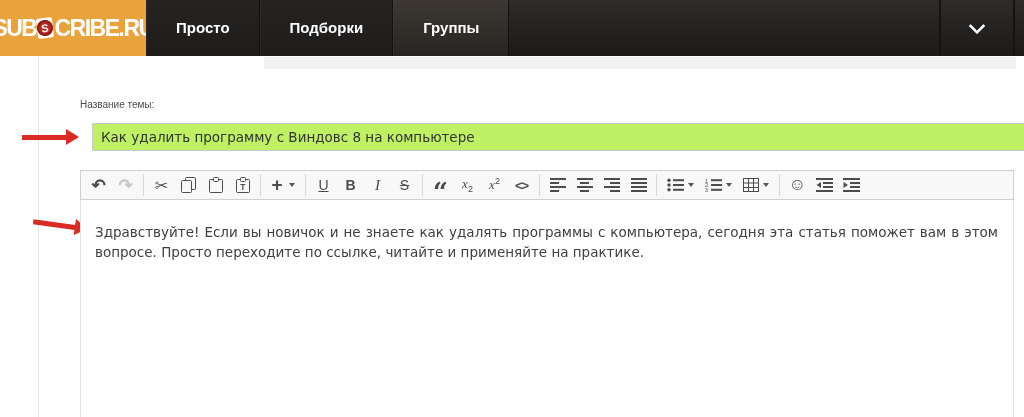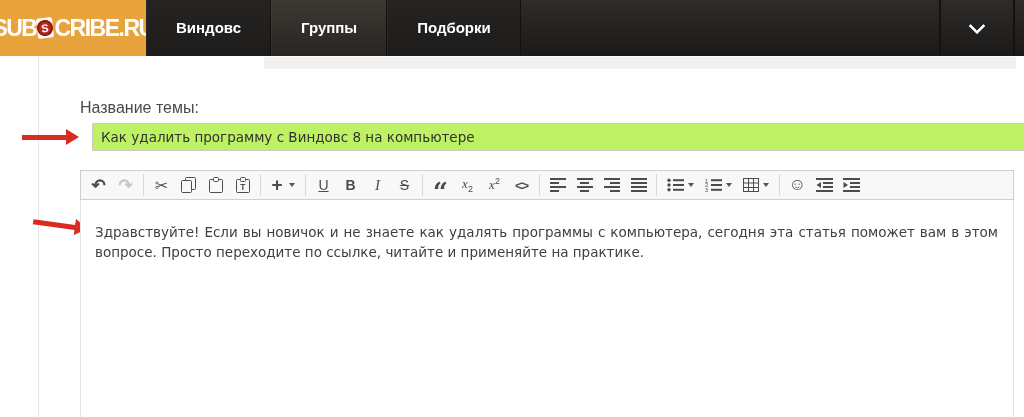--- a/index.html
+++ b/index.html
@@ -27,21 +27,21 @@
              cursor:pointer;}
   .nav-tail{width:9px;height:56px;}
   .chev{width:9px;height:9px;border-right:3px solid #fff;border-bottom:3px solid #fff;
         transform:rotate(45deg);margin-top:-4px;border-radius:1px;}
 
   
   .strip-gray{position:absolute;left:264px;top:57px;width:752px;height:12px;background:#f1f1f1;}
   .vline{position:absolute;left:38px;top:56px;bottom:0;width:1px;background:#e6e6e6;}
 
   
-  .topic-label{position:absolute;left:80px;top:99px;font-size:16px;color:#4a4a4a;}
+  .topic-label{position:absolute;left:80px;top:99px;font-size:10px;color:#4a4a4a;}
   .topic-input{position:absolute;left:92px;top:123px;width:916px;height:26px;
                background:#bef264;border:1px solid #c9c9c9;border-radius:1px;
                font-family:"DejaVu Sans",sans-serif;font-size:13.5px;color:#333;padding:0 8px;outline:none;}
 
   
   .arrow{position:absolute;height:16px;}
   .arrow .shaft{position:absolute;left:0;top:5.5px;height:5px;background:#d92b21;}
   .arrow .head{position:absolute;right:0;top:0;width:0;height:0;
                border-top:8px solid transparent;border-bottom:8px solid transparent;
                border-left:13px solid #d92b21;}
@@ -90,23 +90,23 @@
 
   <div class="header">
     <div class="logo">
       <span class="logo-txt">SUB</span>
       <span class="badge">
         <span class="badge-s">S</span>
       </span>
       <span class="logo-txt">CRIBE.RU</span>
     </div>
     <div class="nav">
-      <div class="tab">Виндовс</div>
+      <div class="tab">Просто</div>
+      <div class="tab">Подборки</div>
       <div class="tab active">Группы</div>
-      <div class="tab">Подборки</div>
       <div class="nav-right">
         <span class="chev"></span>
       </div>
       <div class="nav-tail"></div>
     </div>
   </div>
 
   <div class="strip-gray"></div>
   <div class="vline"></div>
 

